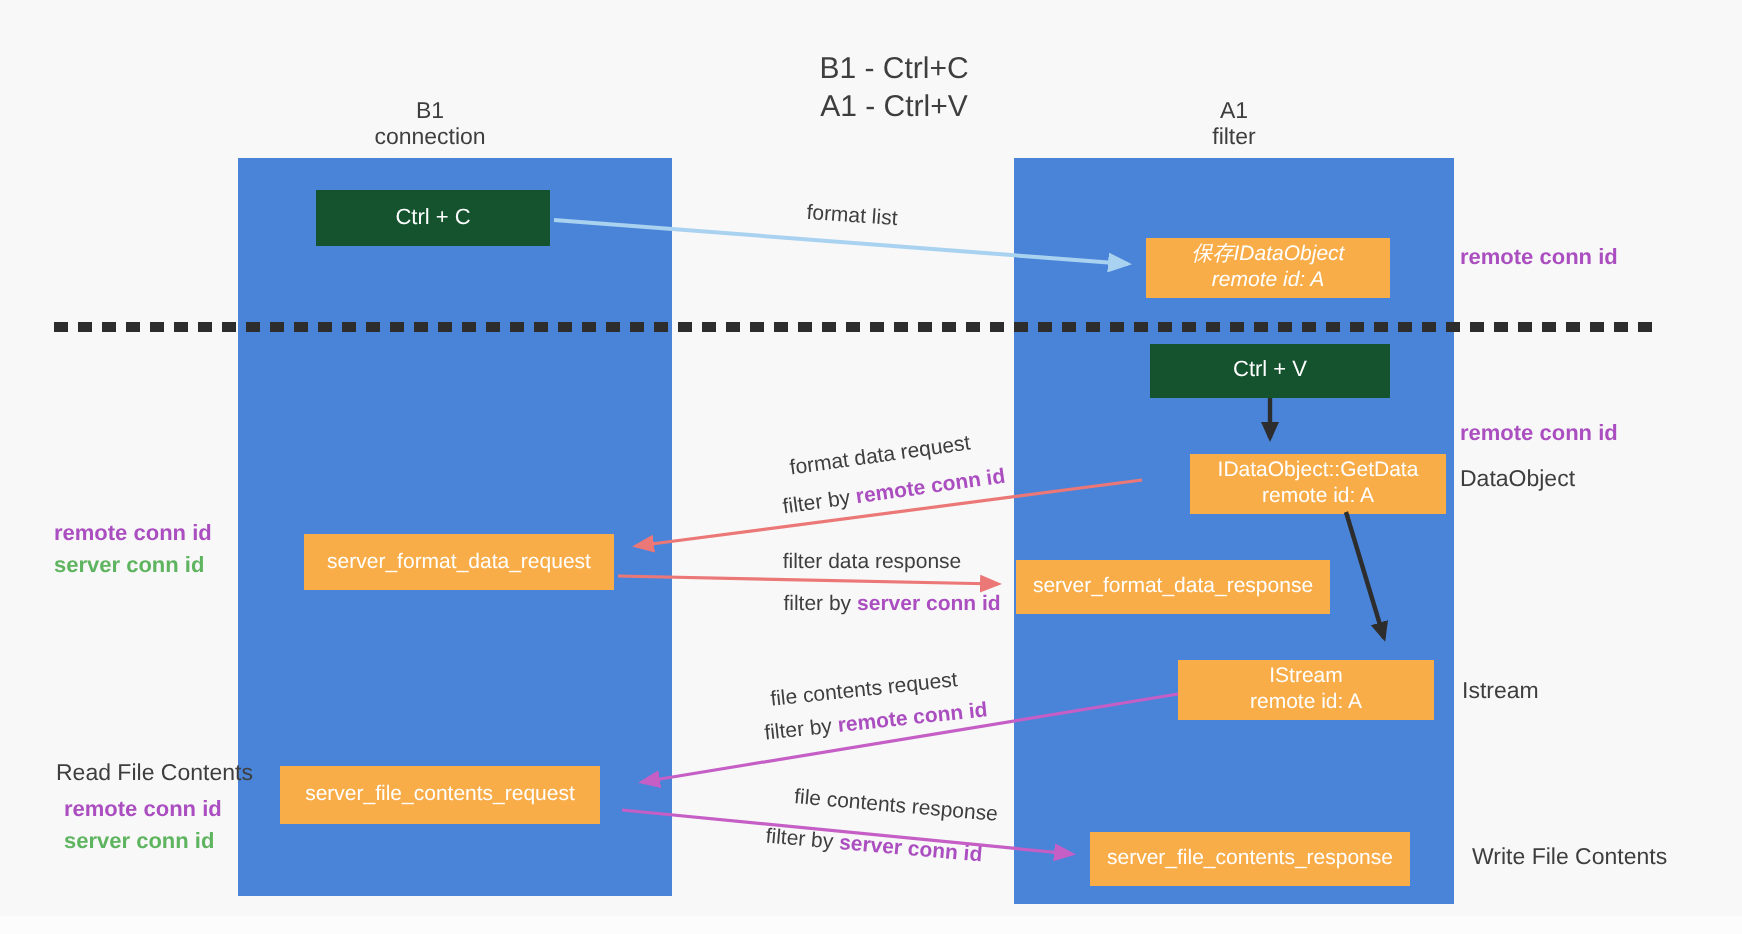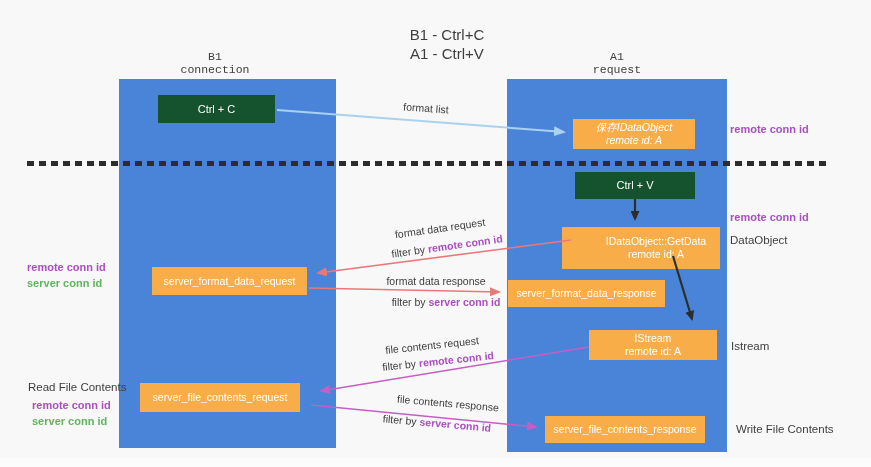--- a/index.html
+++ b/index.html
@@ -9,21 +9,21 @@
     font-family:"Liberation Sans","DejaVu Sans",sans-serif;
     color:#3e3e3e;
   }
   .abs{position:absolute;}
   .title{
     left:347px;top:5px;width:200px;text-align:center;
     font-size:15px;line-height:19px;color:#3e3e3e;margin-top:20px;
   }
   .col-header{
     top:50px;width:150px;text-align:center;
-    font-size:11.5px;line-height:13px;color:#3e3e3e;font-family:Liberation Mono, monospace;
+    font-size:11.5px;line-height:13px;color:#3e3e3e;
   }
   .lifeline{background:#4a84d8;}
   .divider{
     left:27px;top:161px;width:803px;height:5px;z-index:4;
     background:repeating-linear-gradient(90deg,#2d2d2d 0 7px,transparent 7px 12px);
   }
   .box{
     z-index:3;display:flex;flex-direction:column;align-items:center;justify-content:center;
     color:#fff;text-align:center;font-size:10.5px;line-height:13px;
   }
@@ -48,42 +48,42 @@
     <div>B1 - Ctrl+C</div>
     <div>A1 - Ctrl+V</div>
   </div>
 
   <div class="abs col-header" style="left:140px;">
     <div>B1</div>
     <div>connection</div>
   </div>
   <div class="abs col-header" style="left:542px;">
     <div>A1</div>
-    <div>request</div>
+    <div>filter</div>
   </div>
 
   <div class="abs lifeline" style="left:119px;top:79px;width:217px;height:369px;"></div>
   <div class="abs lifeline" style="left:507px;top:79px;width:220px;height:373px;"></div>
 
   <div class="abs divider"></div>
 
   <div class="abs box green" style="left:158px;top:95px;width:117px;height:28px;">
     <div>Ctrl + C</div>
   </div>
 
   <div class="abs box orange" style="left:573px;top:119px;width:122px;height:30px;font-style:italic;">
     <div>保存IDataObject</div>
     <div>remote id: A</div>
   </div>
 
   <div class="abs box green" style="left:575px;top:172px;width:120px;height:27px;">
     <div>Ctrl + V</div>
   </div>
 
-  <div class="abs box orange" style="left:562px;top:227px;width:128px;height:42px;padding-left:30px;">
+  <div class="abs box orange" style="left:595px;top:227px;width:128px;height:30px;">
     <div>IDataObject::GetData</div>
     <div>remote id: A</div>
   </div>
 
   <div class="abs box orange" style="left:152px;top:267px;width:155px;height:28px;">
     <div>server_format_data_request</div>
   </div>
 
   <div class="abs box orange" style="left:508px;top:280px;width:157px;height:27px;">
     <div>server_format_data_response</div>
@@ -102,21 +102,21 @@
     <div>server_file_contents_response</div>
   </div>
 
   <div class="abs lbl ctr" style="left:426px;top:108px;transform:translate(-50%,-50%) rotate(4deg);">format list</div>
 
   <div class="abs lbl ctr" style="left:440px;top:228px;transform:translate(-50%,-50%) rotate(-8deg);">format data request</div>
   <div class="abs lbl ctr" style="left:447px;top:246px;transform:translate(-50%,-50%) rotate(-8deg);">
     <span class="fb">filter by</span><span class="purple">remote conn id</span>
   </div>
 
-  <div class="abs lbl ctr" style="left:436px;top:281px;">format data response</div>
+  <div class="abs lbl ctr" style="left:436px;top:281px;">filter data response</div>
   <div class="abs lbl ctr" style="left:446px;top:302px;">
     <span class="fb">filter by</span><span class="purple">server conn id</span>
   </div>
 
   <div class="abs lbl ctr" style="left:432px;top:345px;transform:translate(-50%,-50%) rotate(-6deg);">file contents request</div>
   <div class="abs lbl ctr" style="left:438px;top:361px;transform:translate(-50%,-50%) rotate(-6deg);">
     <span class="fb">filter by</span><span class="purple">remote conn id</span>
   </div>
 
   <div class="abs lbl ctr" style="left:448px;top:403px;transform:translate(-50%,-50%) rotate(5deg);">file contents response</div>

